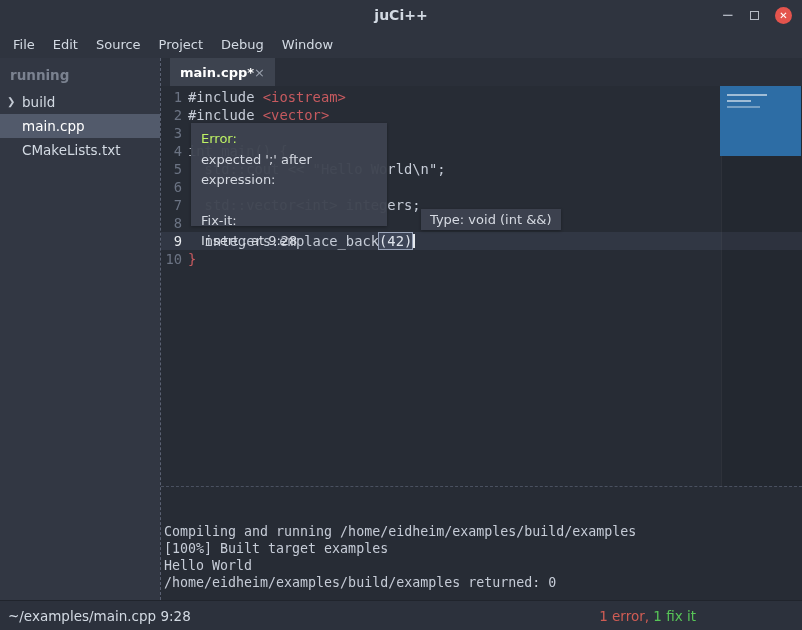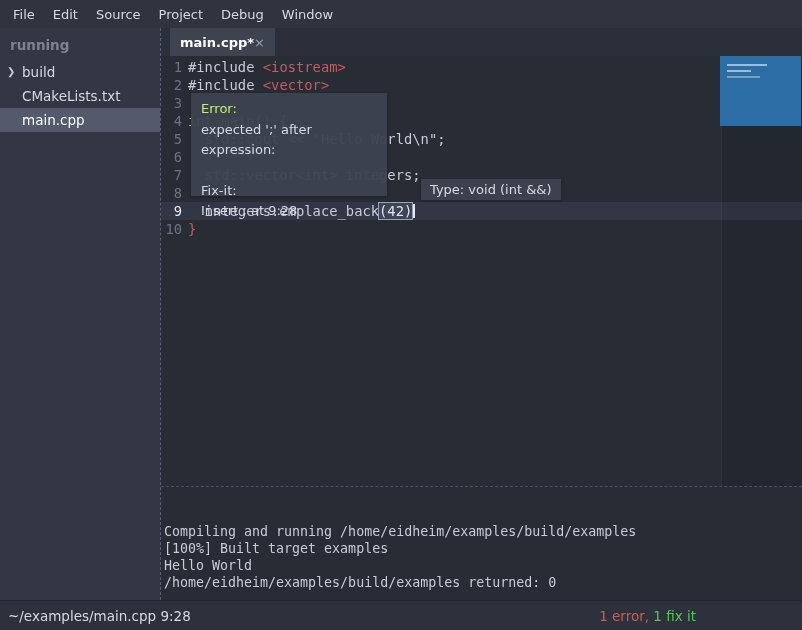--- a/index.html
+++ b/index.html
@@ -98,38 +98,48 @@
   }
   .status-right { margin-left:auto; margin-right:98px; white-space:pre; }
   .status-errors { color:#cf5c54; }
   .status-fixits { color:#57c457; }
 </style>
 </head>
 <body>
 
 <div class="window">
 
+  <div class="titlebar">
+    <span>juCi++</span>
+    <div class="win-controls">
+      <span class="ctrl ctrl-min">−</span>
+      <span class="ctrl ctrl-max">
+          <span></span>
+        </span>
+      <span class="ctrl ctrl-close">✕</span>
+    </div>
+  </div>
 
   <div class="menubar">
       <div class="menu-item">File</div>
       <div class="menu-item">Edit</div>
       <div class="menu-item">Source</div>
       <div class="menu-item">Project</div>
       <div class="menu-item">Debug</div>
       <div class="menu-item">Window</div>
     </div>
 
   <div class="content">
 
     <div class="sidebar">
       <div class="sidebar-header">running</div>
       <div>
           <div class="tree-item"><span class="chev">❯</span><span>build</span></div>
+          <div class="tree-item selected"><span>main.cpp</span></div>
           <div class="tree-item"><span>CMakeLists.txt</span></div>
-          <div class="tree-item selected"><span>main.cpp</span></div>
         </div>
     </div>
 
     <div class="divider-v"></div>
 
     <div class="right">
 
       <div class="tabbar">
         <div class="tab">
           <span>main.cpp*</span>

